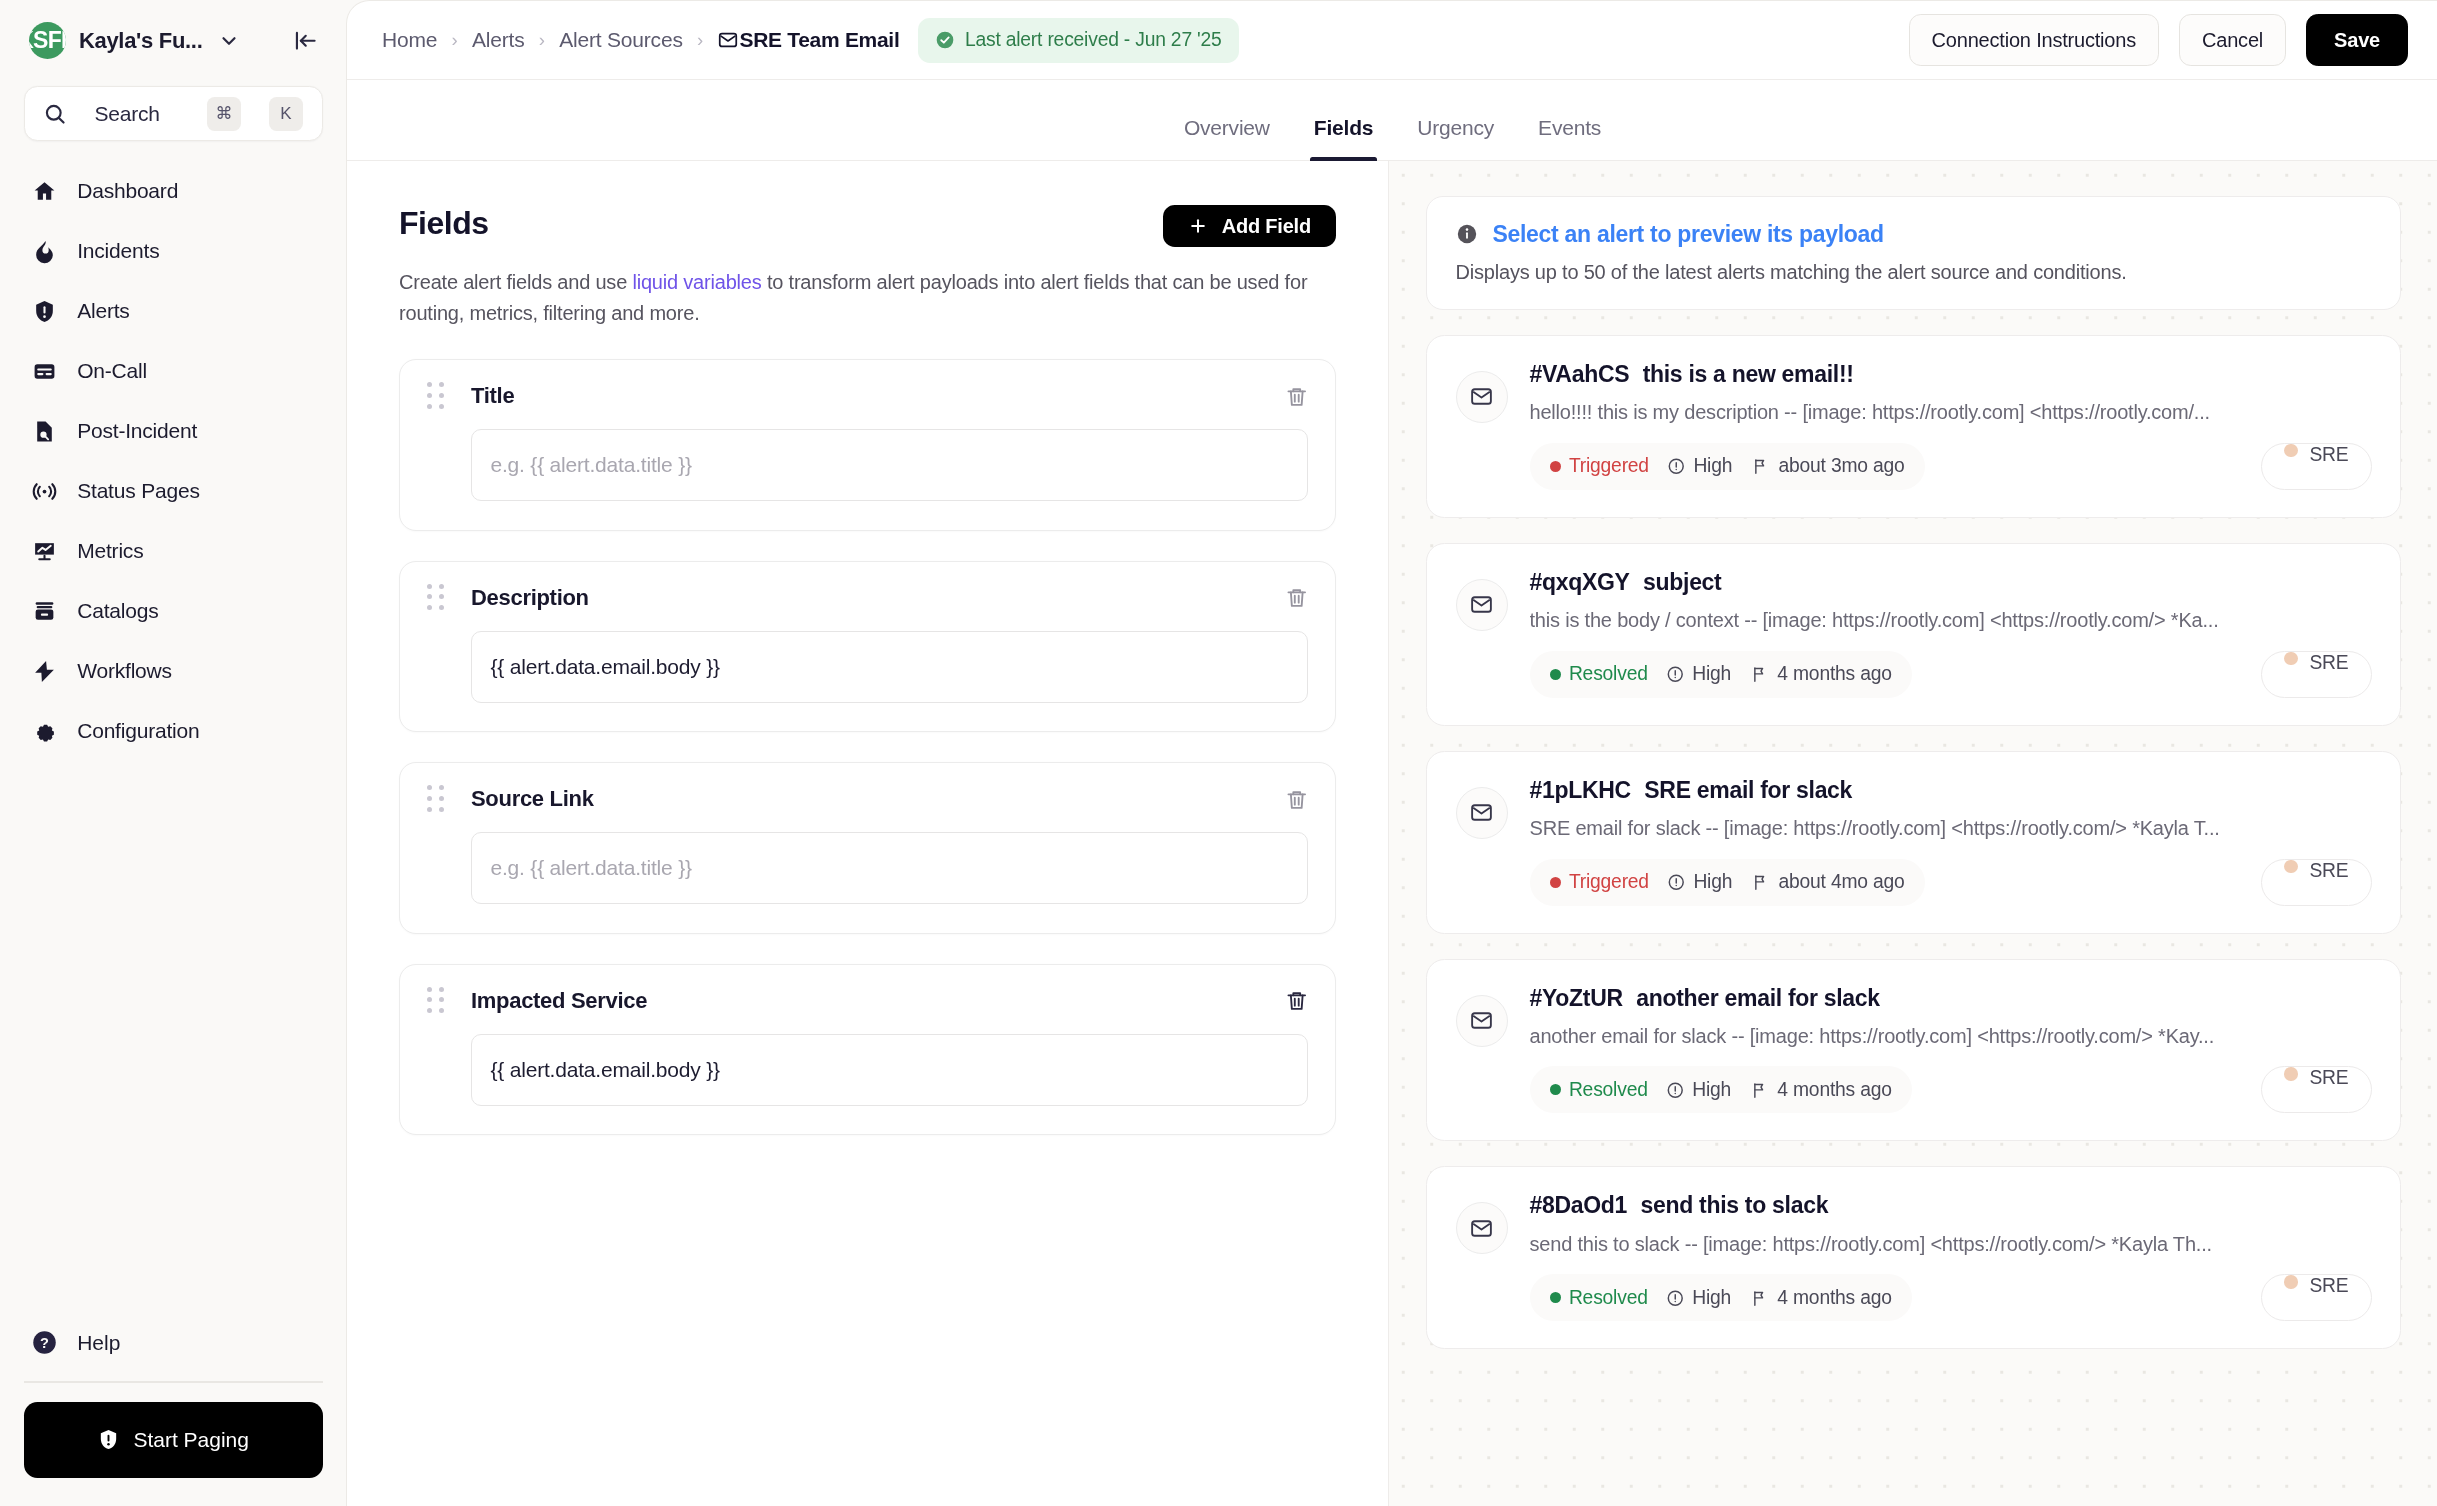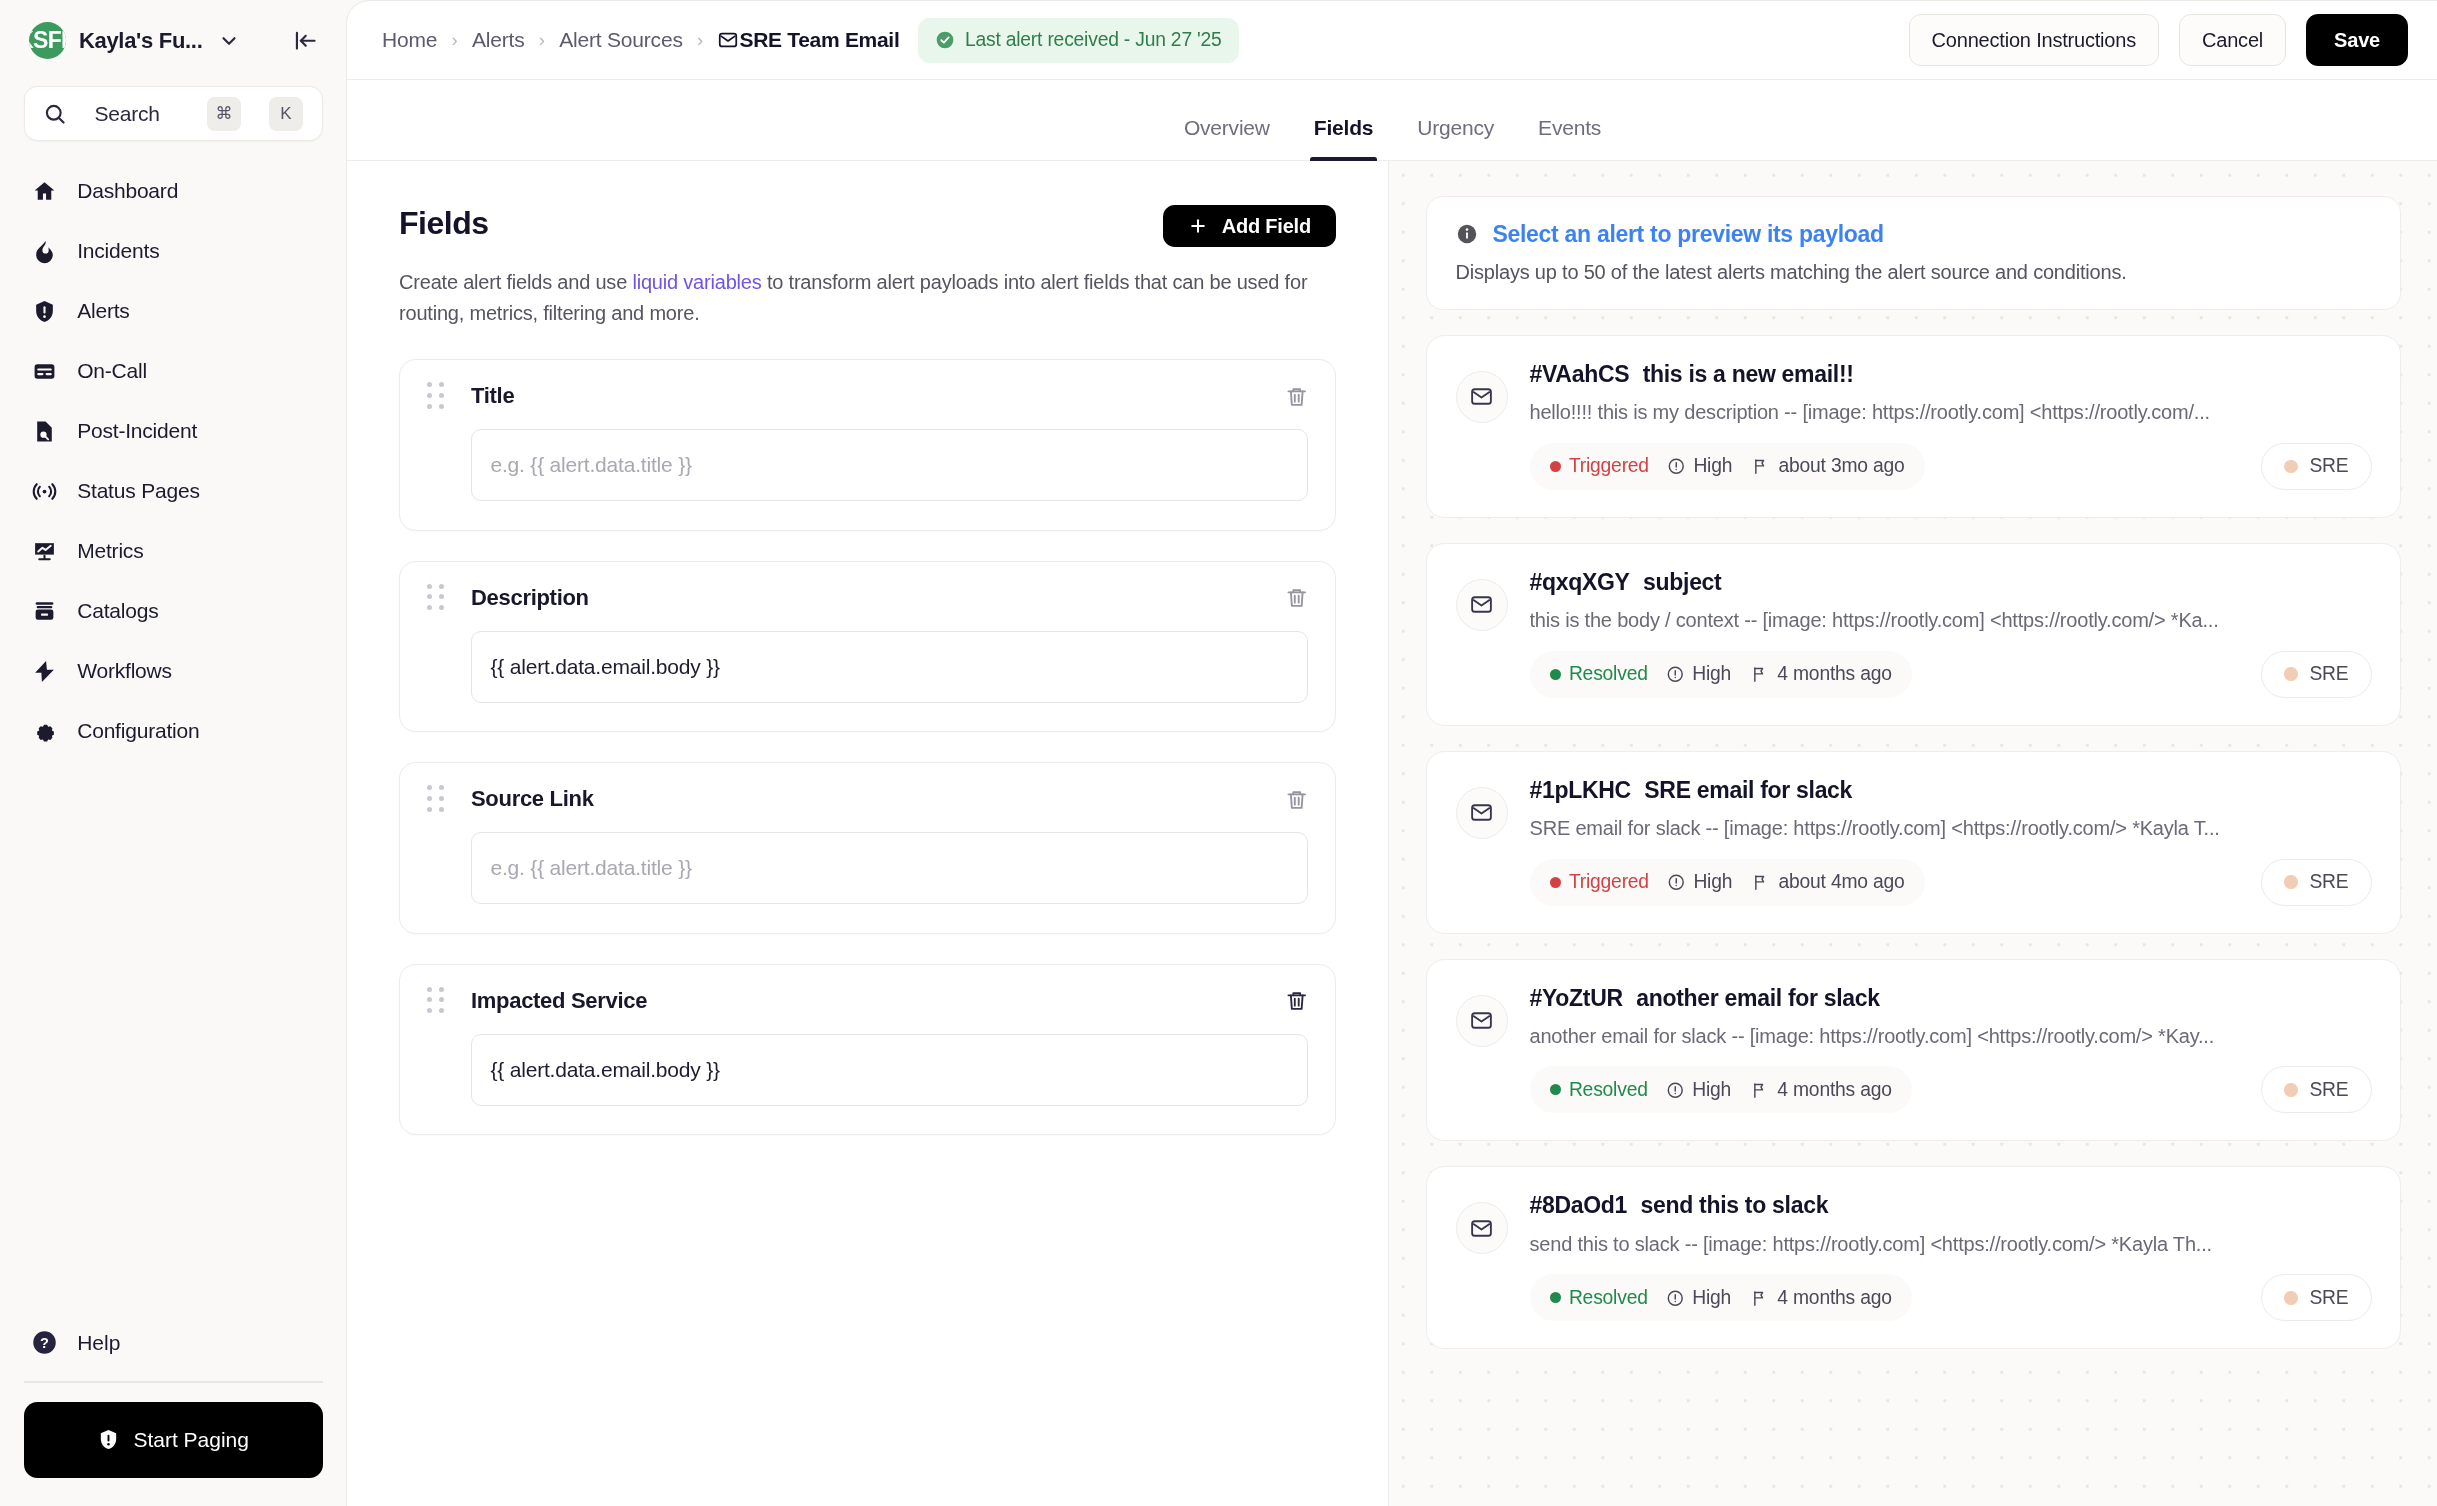--- a/index.html
+++ b/index.html
@@ -215,21 +215,21 @@
     background: #fbfaf9; border-radius: 839px; height: 47px;
     display: flex; align-items: center; gap: 8.4px; padding: 0 20px;
   }
   .dot { width: 11px; height: 11px; border-radius: 50%; display:block; }
   .meta-status { font-size: 19.3px; letter-spacing: -0.2px; margin-right: 10px; }
   .meta-txt { font-size: 19.3px; color: #4a4957; letter-spacing: -0.2px; display:flex; align-items:center; gap: 7.6px; }
   .meta-txt + .meta-txt { margin-left: 11.8px; text-align: center; }
   .tag-chip {
     margin-left: auto;
     border: 1.3px solid #eceaea; border-radius: 839px; height: 47px;
-    display: flex; align-items: center; gap: 11.8px; padding: 0 22px;
+    display: flex; align-items: flex-start; gap: 11.8px; padding: 0 22px;
     background: #fff; font-size: 19.3px; color: #4a4957; letter-spacing: -0.2px;
   }
   .tag-dot { width: 13.4px; height: 13.4px; border-radius: 50%; background: #f0cdb4; display:block; }
   svg { display: block; }
 </style>
 </head>
 <body>
 
 <div class="app">
 

